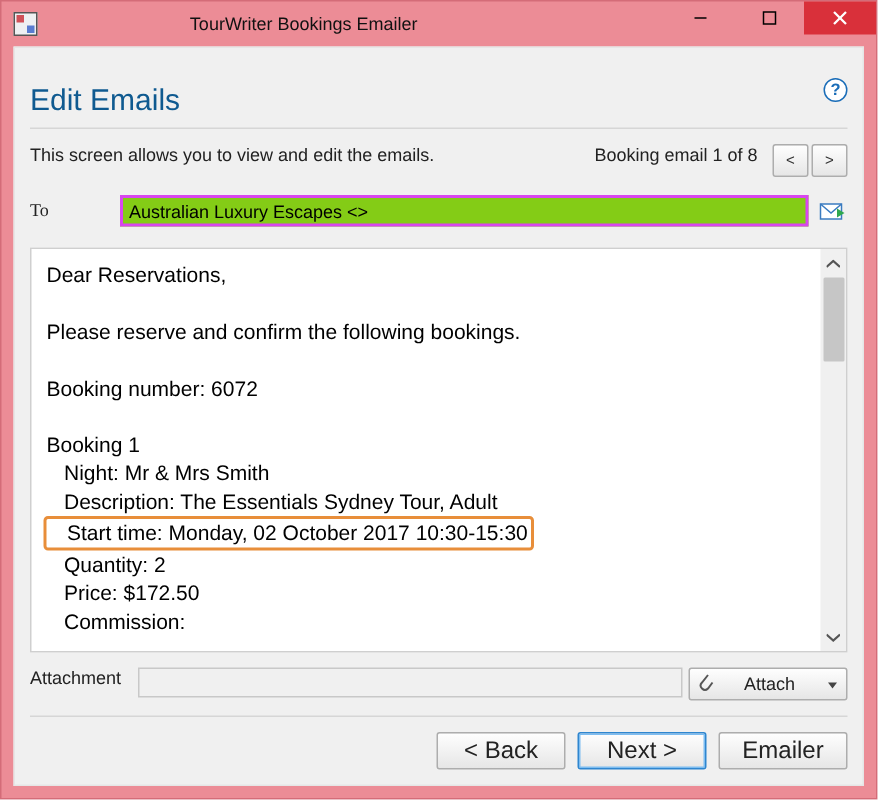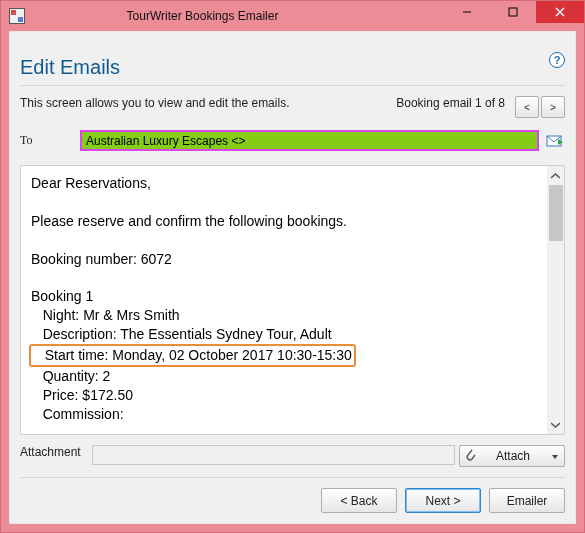--- a/index.html
+++ b/index.html
@@ -203,25 +203,25 @@
     border-top: 4px solid #444;
     margin-left: 2px; vertical-align: middle;
   }
   .footer {
     display: flex; justify-content: flex-end; gap: 8px;
     border-top: 1px solid #d6d6d6;
     padding-top: 10px;
     margin-top: 6px;
   }
   .btn {
-    width: 76px; height: 25px;
+    width: 86px; height: 25px;
     background: linear-gradient(#fefefe,#e6e6e6);
     border: 1px solid #adadad;
     border-radius: 2px;
-    font-size: 12px; color: #222;
+    font-size: 16px; color: #222;
     display: flex; align-items: center; justify-content: center;
   }
   .btn.primary {
     border: 1px solid #2f86cf;
     box-shadow: inset 0 0 0 1px #7dbdf1;
   }
 </style>
 </head>
 <body>
 

